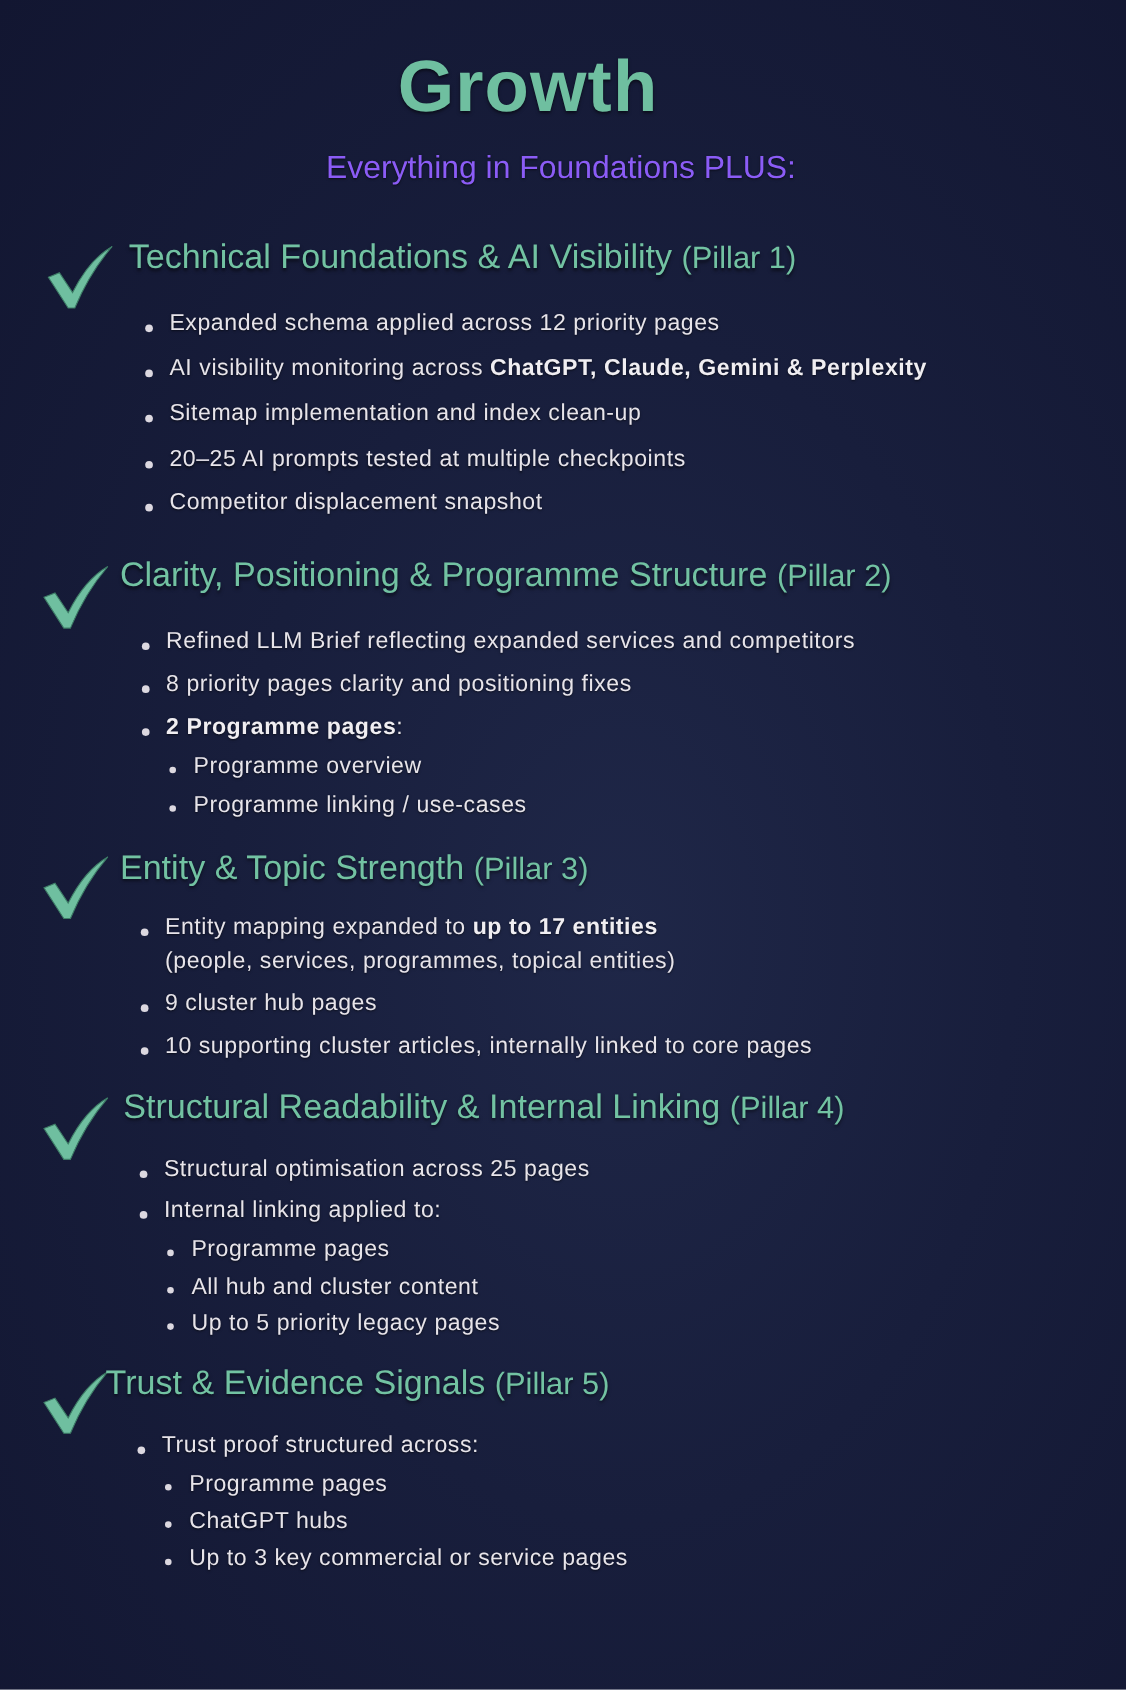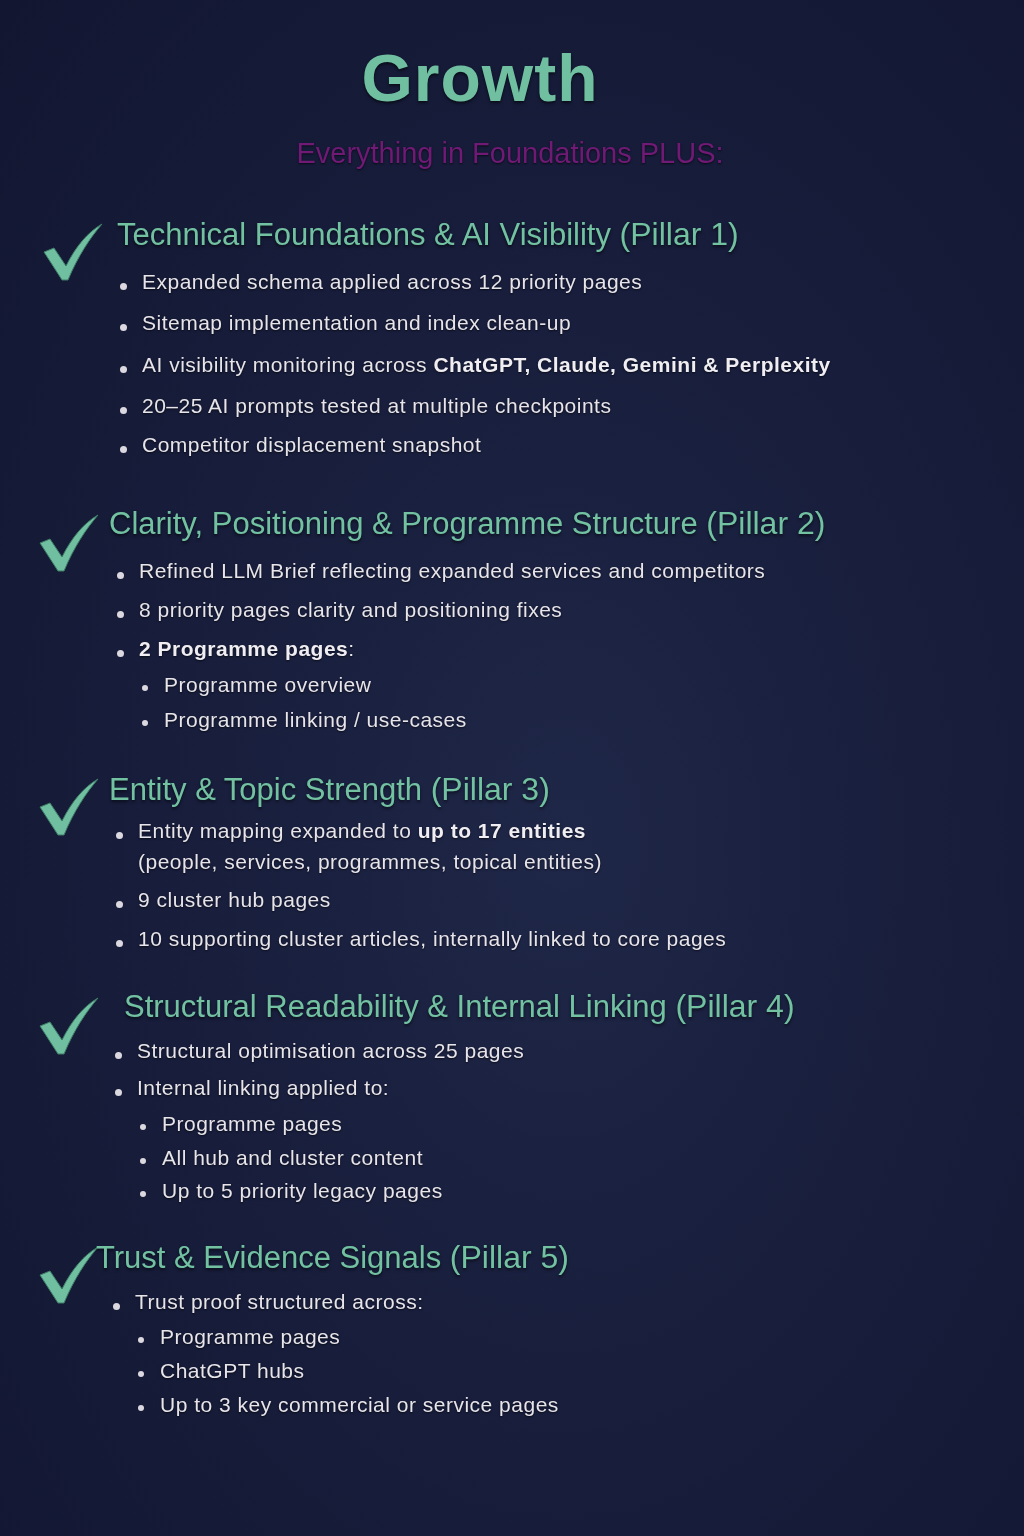--- a/index.html
+++ b/index.html
@@ -11,34 +11,34 @@
     position: relative;
   }
   .title {
     position: absolute; left: 0; width: 960px; top: 40px;
     text-align: center; font-size: 66px; font-weight: 700;
     color: #6fbfa0; letter-spacing: 1px;
     text-shadow: 0 2px 3px rgba(0,0,0,0.55);
   }
   .subtitle {
     position: absolute; left: 0; width: 1020px; top: 137px;
-    text-align: center; font-size: 29px; color: #701a75;
+    text-align: center; font-size: 29px; color: #8b5cf6;
     text-shadow: 0 1px 2px rgba(0,0,0,0.6);
   }
   .section { position: absolute; left: 0; width: 1024px; }
   .check {
     position: absolute; left: 38px; top: 0; width: 66px; height: 60px;
   }
   .heading {
     position: absolute; white-space: nowrap;
     font-size: 31px; color: #72c2a2;
     text-shadow: 0 2px 3px rgba(0,0,0,0.55);
   }
-  .heading .pillar { font-size: 32px; }
-  .list { position: absolute; margin: 0; padding: 0; list-style: none; }
+  .heading .pillar { font-size: 28px; }
+  .list { position: absolute; margin: 12px; padding: 0; list-style: none; }
   .list li {
     position: relative; white-space: nowrap;
     font-size: 21px; color: #e7e4ea; letter-spacing: 0.5px;
     text-shadow: 0 1px 2px rgba(0,0,0,0.6);
   }
   .list li .bullet {
     position: absolute; left: -22px; top: 50%; width: 7px; height: 7px;
     margin-top: -3px; border-radius: 50%; background: #dcd8e0;
   }
   .list li b { font-weight: 700; color: #f0eef2; }
@@ -55,22 +55,22 @@
 <div class="section" style="top:216px;">
   <svg class="check" style="left:40px;top:6px;" viewBox="0 0 66 60">
     <path d="M4 30 L14 26 L26 44 C36 24 48 10 62 2 C50 16 38 34 28 58 L22 58 Z" fill="#6fbfa0" stroke="#3e7d67" stroke-width="1"></path>
   </svg>
   <div class="heading" style="left:117px;top:0;">
     <span>Technical Foundations &amp; AI Visibility</span>
     <span class="pillar">(Pillar 1)</span>
   </div>
   <ul class="list" style="left:142px;top:54px;">
     <li style="height:41px;"><span class="bullet" style="top:16px;"></span><span>Expanded schema applied across 12 priority pages</span></li>
+    <li style="height:41px;"><span class="bullet" style="top:16px;"></span><span>AI visibility monitoring across </span><b>ChatGPT, Claude, Gemini &amp; Perplexity</b></li>
     <li style="height:42px;"><span class="bullet" style="top:16px;"></span><span>Sitemap implementation and index clean-up</span></li>
-    <li style="height:41px;"><span class="bullet" style="top:16px;"></span><span>AI visibility monitoring across </span><b>ChatGPT, Claude, Gemini &amp; Perplexity</b></li>
     <li style="height:39px;"><span class="bullet" style="top:16px;"></span><span>20–25 AI prompts tested at multiple checkpoints</span></li>
     <li style="height:39px;"><span class="bullet" style="top:16px;"></span><span>Competitor displacement snapshot</span></li>
   </ul>
 </div>
 
 <div class="section" style="top:505px;">
   <svg class="check" style="left:36px;top:8px;" viewBox="0 0 66 60">
     <path d="M4 30 L14 26 L26 44 C36 24 48 10 62 2 C50 16 38 34 28 58 L22 58 Z" fill="#6fbfa0" stroke="#3e7d67" stroke-width="1"></path>
   </svg>
   <div class="heading" style="left:109px;top:0;">
@@ -99,21 +99,21 @@
     <li class="cont" style="height:38px;"><span>(people, services, programmes, topical entities)</span></li>
     <li style="height:39px;"><span class="bullet" style="top:16px;"></span><span>9 cluster hub pages</span></li>
     <li style="height:39px;text-align:center;"><span class="bullet" style="top:16px;"></span><span>10 supporting cluster articles, internally linked to core pages</span></li>
   </ul>
 </div>
 
 <div class="section" style="top:988px;">
   <svg class="check" style="left:36px;top:8px;" viewBox="0 0 66 60">
     <path d="M4 30 L14 26 L26 44 C36 24 48 10 62 2 C50 16 38 34 28 58 L22 58 Z" fill="#6fbfa0" stroke="#3e7d67" stroke-width="1"></path>
   </svg>
-  <div class="heading" style="left:124px;top:0;text-align:right;">
+  <div class="heading" style="left:112px;top:0;text-align:right;">
     <span>Structural Readability &amp; Internal Linking</span>
     <span class="pillar">(Pillar 4)</span>
   </div>
   <ul class="list" style="left:137px;top:51px;">
     <li style="height:37px;"><span class="bullet" style="top:16px;"></span><span>Structural optimisation across 25 pages</span></li>
     <li style="height:36px;"><span class="bullet" style="top:16px;"></span><span>Internal linking applied to:</span></li>
     <li class="sub" style="height:34px;"><span class="bullet" style="top:15px;"></span><span>Programme pages</span></li>
     <li class="sub" style="height:33px;"><span class="bullet" style="top:15px;"></span><span>All hub and cluster content</span></li>
     <li class="sub" style="height:33px;"><span class="bullet" style="top:15px;"></span><span>Up to 5 priority legacy pages</span></li>
   </ul>

